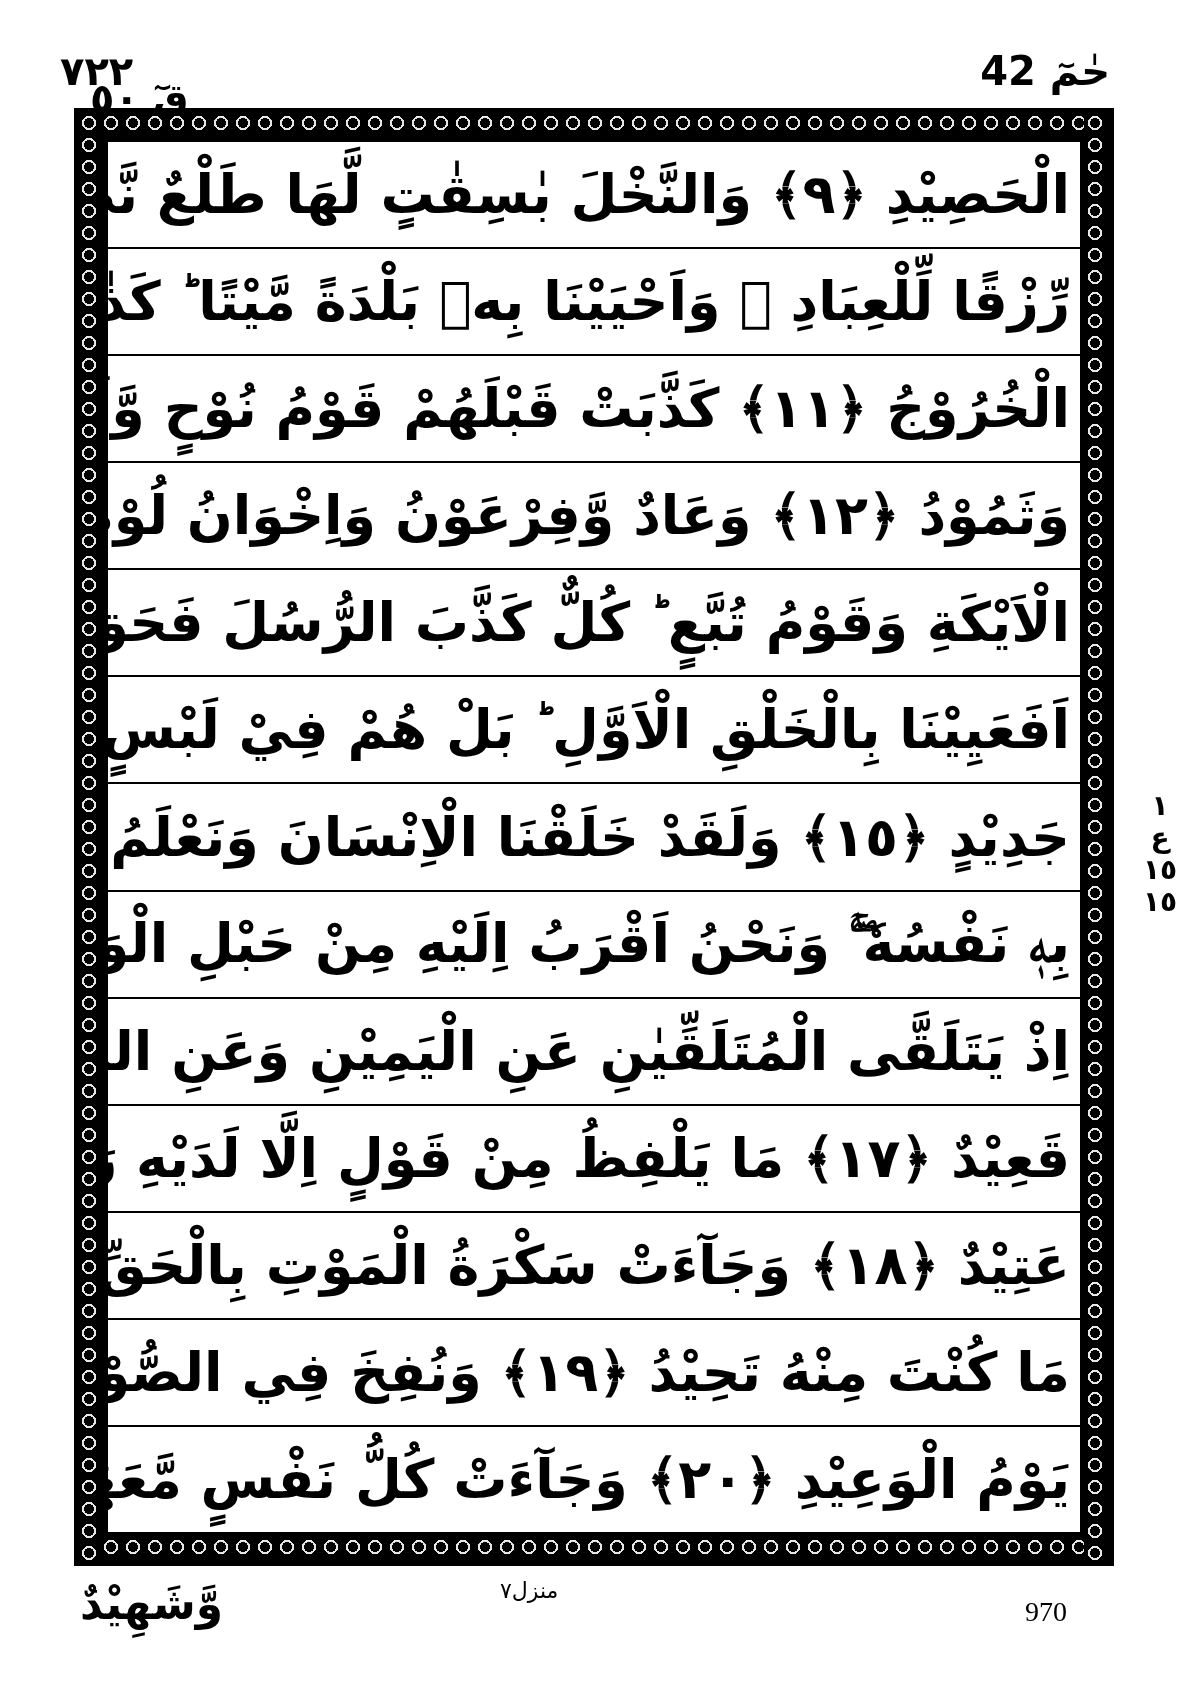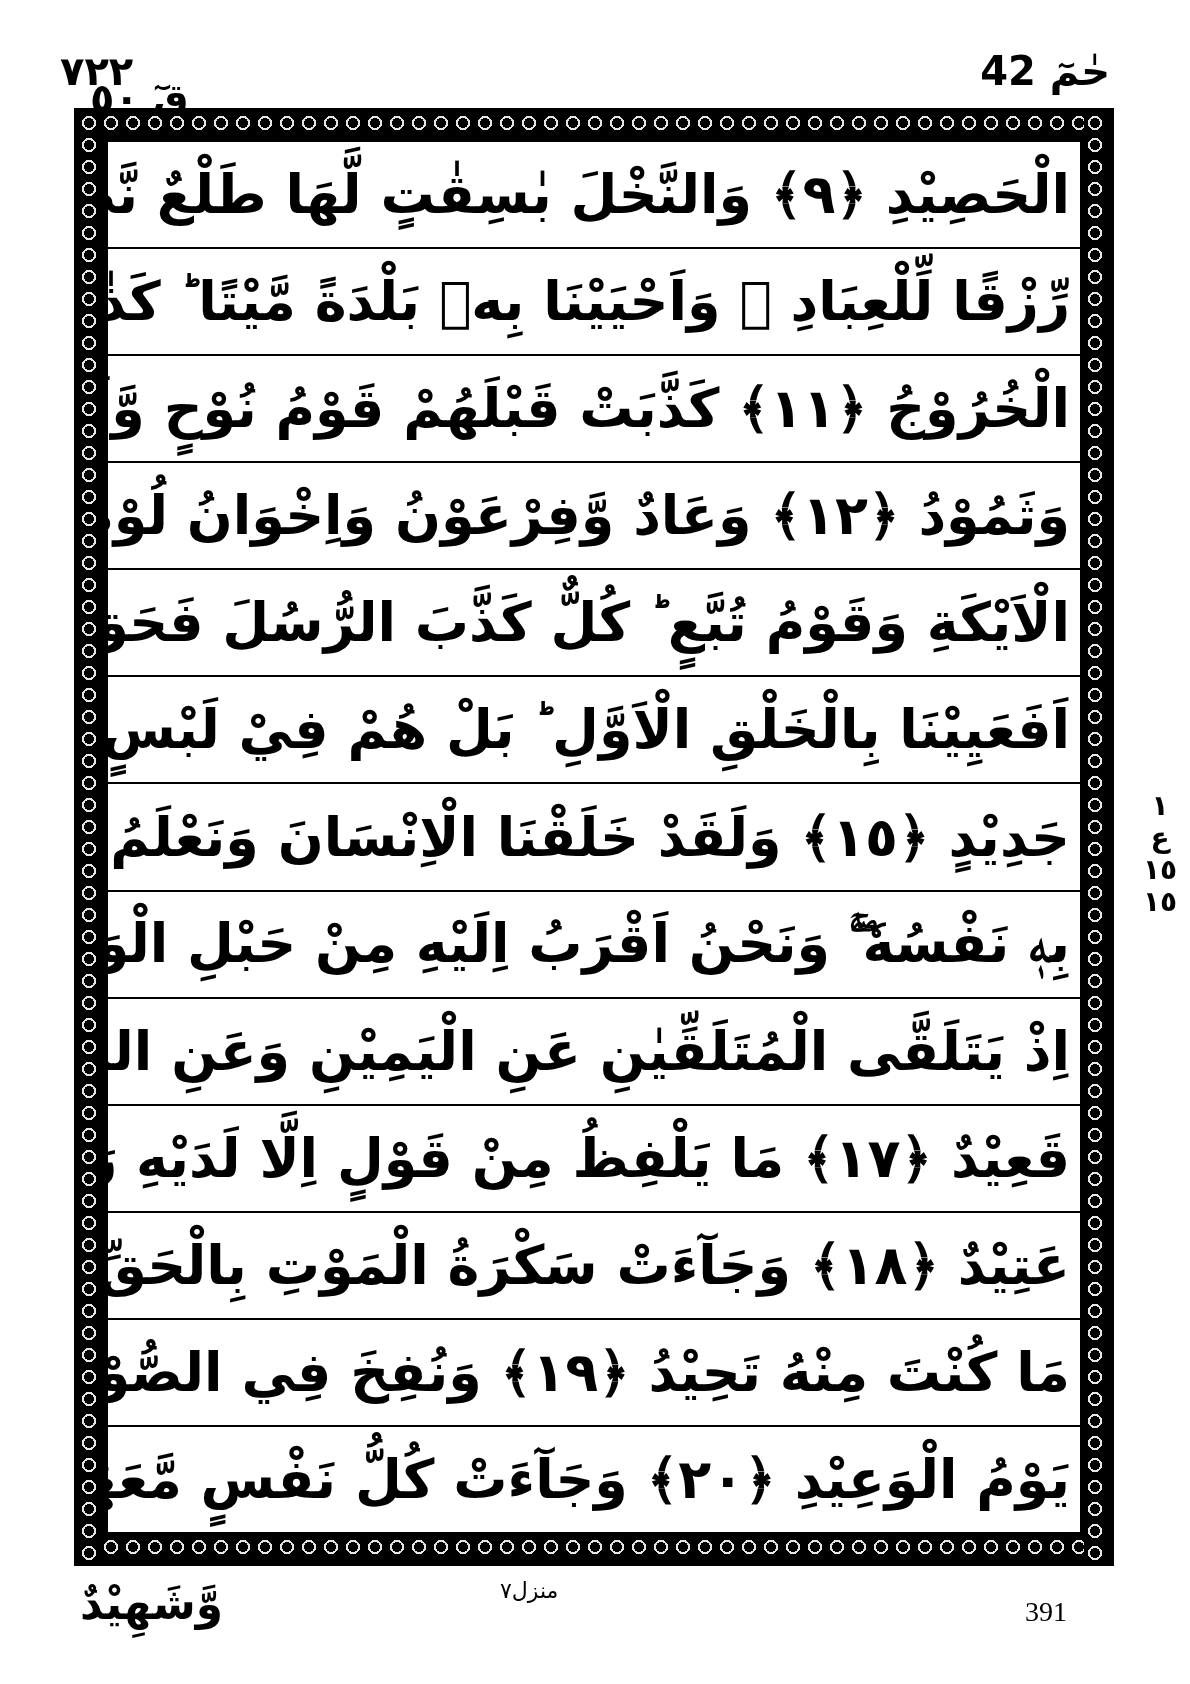--- a/index.html
+++ b/index.html
@@ -97,14 +97,14 @@
 <div class="margin-note">
   <div>١</div>
   <div>ع</div>
   <div>١٥</div>
   <div>١٥</div>
 </div>
 
 <div class="footer">
   <div class="catchword">وَّشَهِيْدٌ</div>
   <div class="manzil">منزل٧</div>
-  <div class="pageno">391</div>
+  <div class="pageno">970</div>
 </div>
 
 </body></html>

